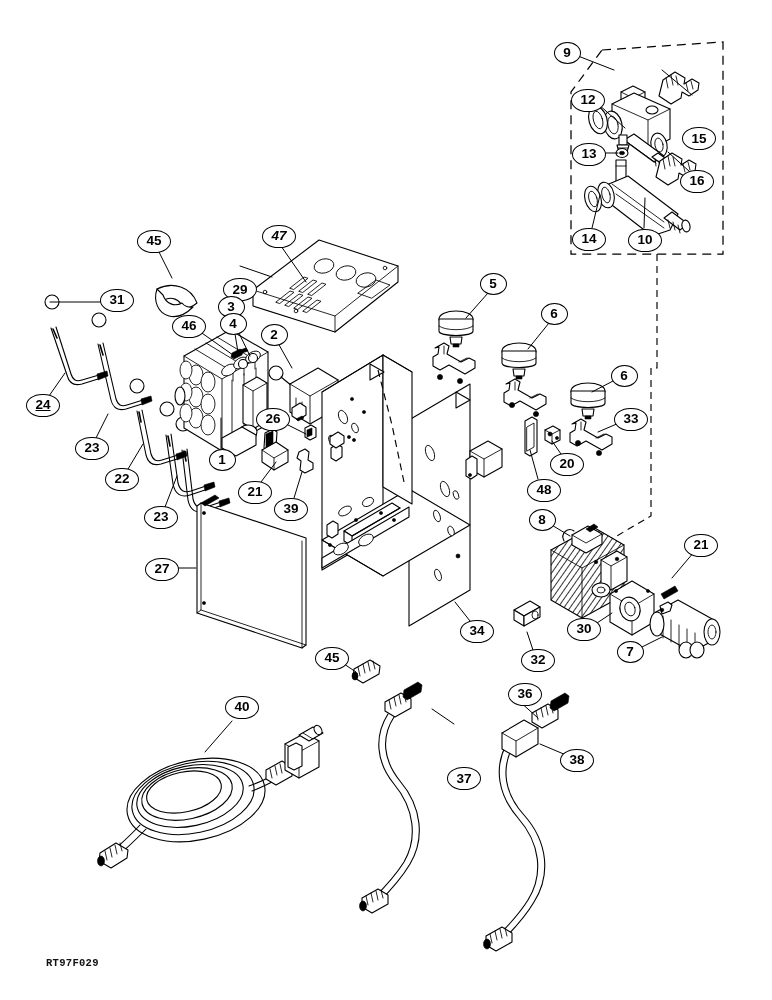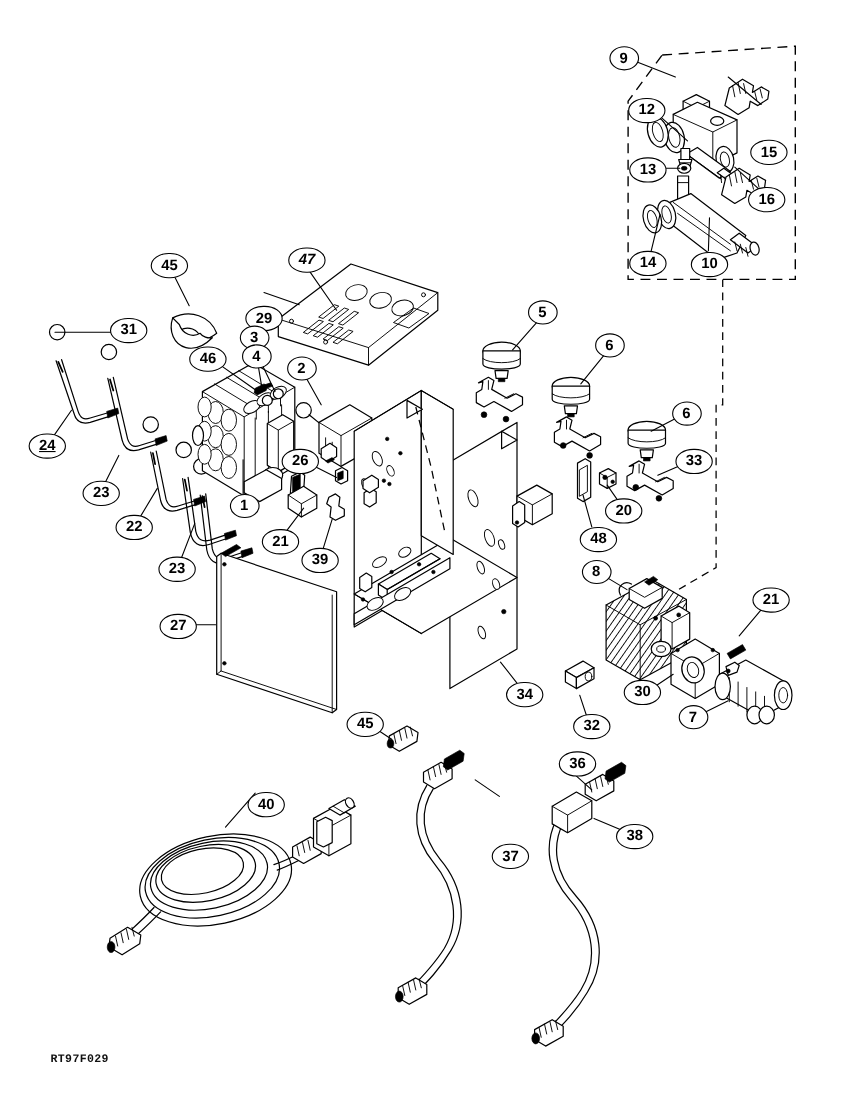--- a/index.html
+++ b/index.html
@@ -592,21 +592,21 @@
       <div class="callout c2" style="left: 566px; top: 463px;">20</div>
       <div class="callout c2" style="left: 543px; top: 489px;">48</div>
       <div class="callout c2" style="left: 161px; top: 568px;">27</div>
       <div class="callout c2" style="left: 476px; top: 630px;">34</div>
       <div class="callout c1" style="left: 541px; top: 519px;">8</div>
       <div class="callout c2" style="left: 700px; top: 544px;">21</div>
       <div class="callout c2" style="left: 583px; top: 628px;">30</div>
       <div class="callout c1" style="left: 629px; top: 651px;">7</div>
       <div class="callout c2" style="left: 537px; top: 659px;">32</div>
       <div class="callout c2" style="left: 331px; top: 657px;">45</div>
-      <div class="callout c2" style="left: 241px; top: 730px; text-align: center;">40</div>
+      <div class="callout c2" style="left: 241px; top: 706px; text-align: center;">40</div>
       <div class="callout c2" style="left: 463px; top: 729px; margin-top: 38px;">37</div>
       <div class="callout c2" style="left: 524px; top: 693px;">36</div>
       <div class="callout c2" style="left: 576px; top: 759px;">38</div>
     </div>
 
 <div id="dwgno">RT97F029</div>
 
 </div>
 
 </body></html>

